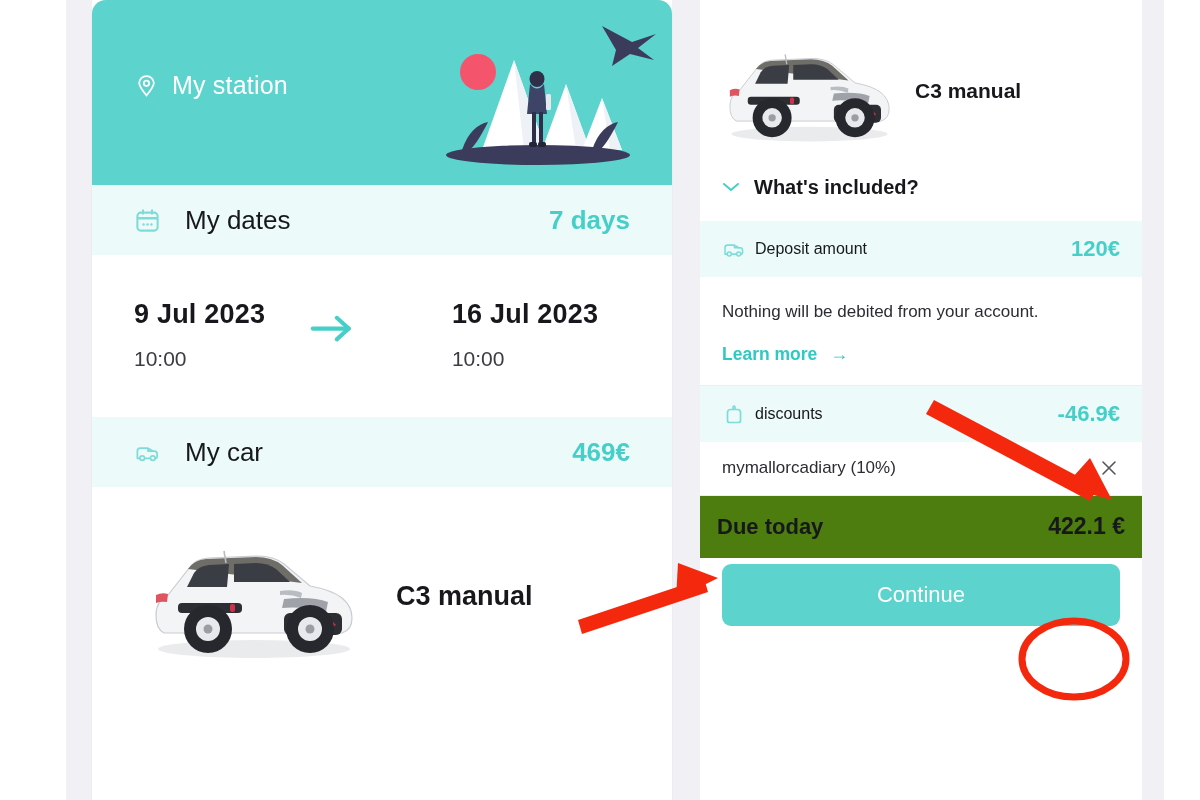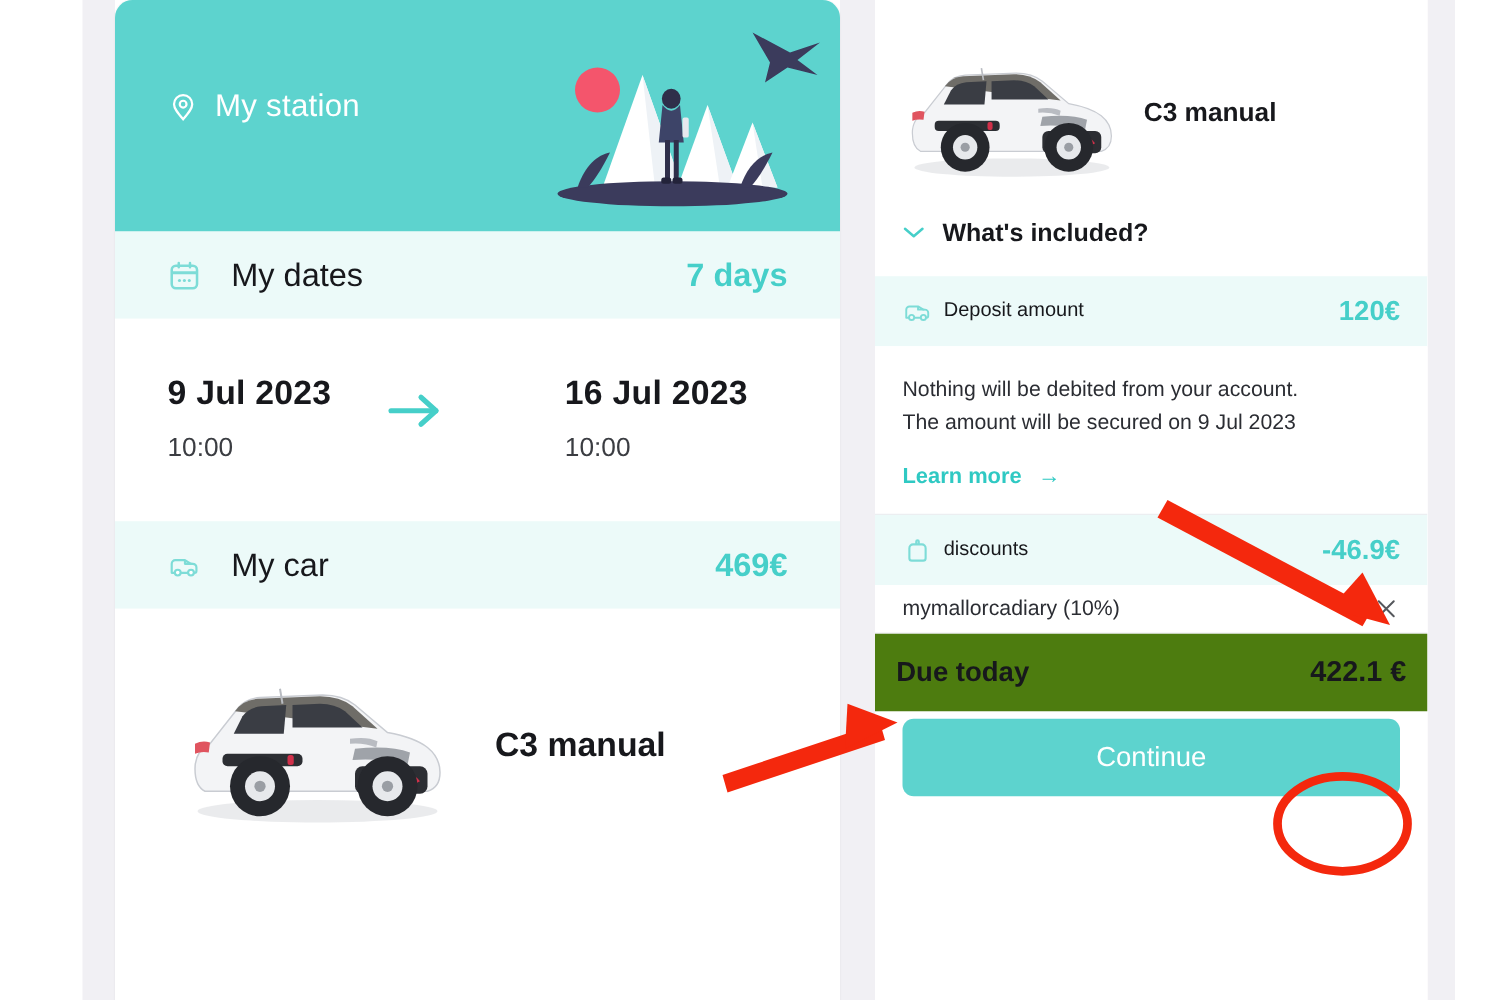--- a/index.html
+++ b/index.html
@@ -214,21 +214,21 @@
     font-weight: 700;
     cursor: pointer;
   }
   .lm-arrow { font-weight: 400; font-size: 18px; }
 
   .discount-row {
     display: flex;
     align-items: center;
     justify-content: space-between;
     padding: 0 22px;
-    height: 39px;
+    height: 54px;
     box-sizing: border-box;
     background: #ffffff;
     border-bottom: 1px solid #eceef1;
   }
   .discount-code {
     font-size: 17px;
     color: #2b2d33;
   }
   .x-btn {
     width: 22px; height: 22px;
@@ -437,21 +437,20 @@
             <circle cx="19.5" cy="17.8" r="2.4" fill="#ecfaf9"></circle>
           </svg>
         </span>
         <span class="rc-strip-title">Deposit amount</span>
       </div>
       <span class="rc-strip-value">120€</span>
     </div>
 
     <div class="deposit-note">
       <p>Nothing will be debited from your account.</p>
-      <p>The amount will be secured on 9 Jul 2023</p>
       <div class="learn-more">
         <span>Learn more</span>
         <span class="lm-arrow">→</span>
       </div>
     </div>
 
     <div class="rc-strip">
       <div class="left-grp">
         <span>
           <svg class="rc-icon" viewBox="0 0 24 24" fill="none" stroke="#7ddcd7" stroke-width="1.7" stroke-linejoin="round">

